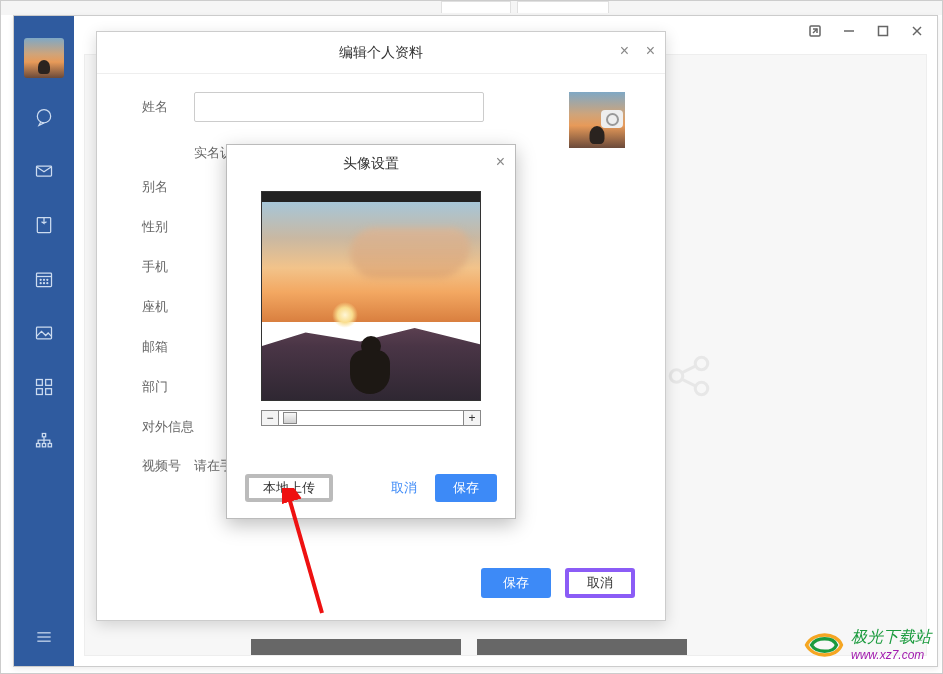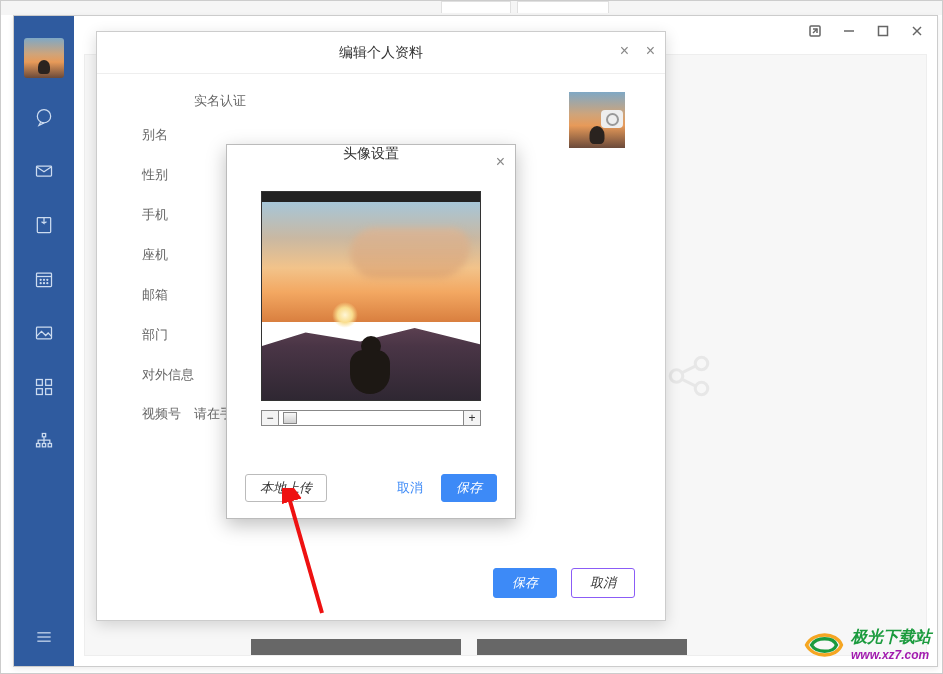--- a/index.html
+++ b/index.html
@@ -184,21 +184,21 @@
 
     
     .modal-avatar {
       position: absolute;
       left: 212px; top: 128px; width: 290px; height: 375px;
       background: #fff;
       border: 1px solid #bbb;
       box-shadow: 0 6px 18px rgba(0,0,0,0.25);
     }
     .modal-avatar .hdr2 {
-      height: 38px; display:flex; justify-content:center;
+      height: 38px; display:flex; align-items:center; justify-content:center;
       font-size: 14px; color:#333; position:relative;
     }
     .modal-avatar .hdr2 .close {
       position: absolute; right: 10px; top: 8px; font-size:16px; color:#888; cursor:pointer;
     }
     .avatar-preview {
       margin: 8px auto 0; width: 220px; height: 210px;
       background: #fff; border: 1px solid #333;
       position: relative; overflow:hidden;
     }
@@ -256,39 +256,39 @@
     }
 
     .avatar-actions {
       position:absolute; bottom:16px; left:18px; right:18px;
       display:flex; align-items:center; gap: 18px;
     }
     .btn {
       display:inline-flex; align-items:center; justify-content:center;
       height: 30px; padding: 0 18px; font-size:13px;
       border-radius:3px; cursor:pointer;
-      border:1px solid #8b5cf6; background:#fff; color:#333;font-style:italic;
+      border:4px solid #8b5cf6; background:#fff; color:#333;
     }
     .btn.primary { background:#3d8af7; border-color:#3d8af7; color:#fff; }
     .btn.small { height:28px; padding:0 14px; }
 
     
     .arrow {
       position: absolute;
       left: 268px; top: 472px;
       width: 120px; height: 130px;
       pointer-events: none;
     }
     .arrow svg { width:100%; height:100%; }
 
     
     .watermark {
       position: absolute; right: 6px; bottom: 4px;
       display:flex; align-items:center; gap:6px;
-      color:#1b9b3e; font-size:16px; font-style:italic; font-weight:700;
+      color:#1b9b3e; font-size:16px; font-style:italic; font-weight:400;
     }
     .watermark .url { font-size:12px; color:#a21caf; font-style:italic; }
     .wm-swirl { width:42px; height:30px; }
   </style>
 </head>
 <body>
 
 <div class="topbar-bg"></div>
 <div class="topbar-tab a"></div>
 <div class="topbar-tab b"></div>
@@ -409,20 +409,24 @@
       <span>编辑个人资料</span>
       <span class="close">×</span>
       <span class="close2">×</span>
     </div>
 
     <div class="avatar-thumb">
       <div class="cam"></div>
     </div>
 
     <div class="form-area">
+      <div class="form-row">
+        <span class="lbl">姓名</span>
+        <input class="name-input" type="text" value="" style="">
+      </div>
       <div class="form-row" style="margin-bottom:16px;">
         <span class="lbl" style="width:auto; margin-left:52px;">实名认证</span>
       </div>
       <div class="form-row">
           <span class="lbl">别名</span>
         </div>
       <div class="form-row">
           <span class="lbl">性别</span>
         </div>
       <div class="form-row">

